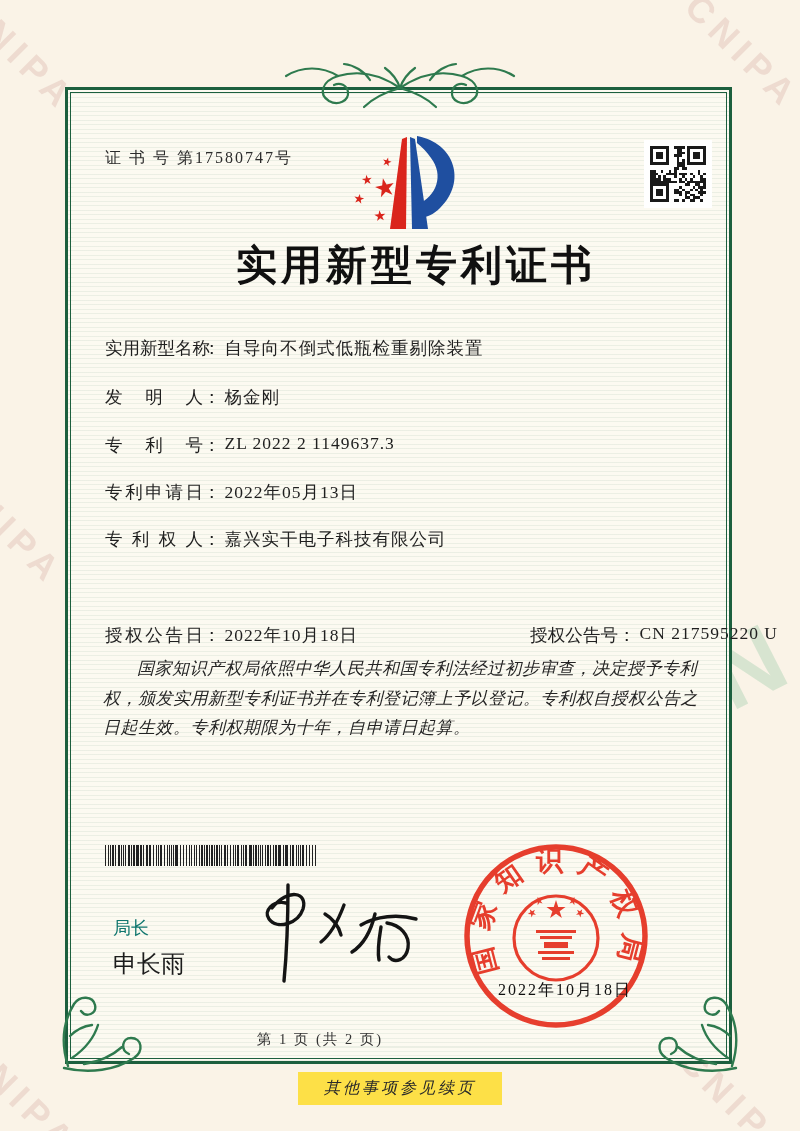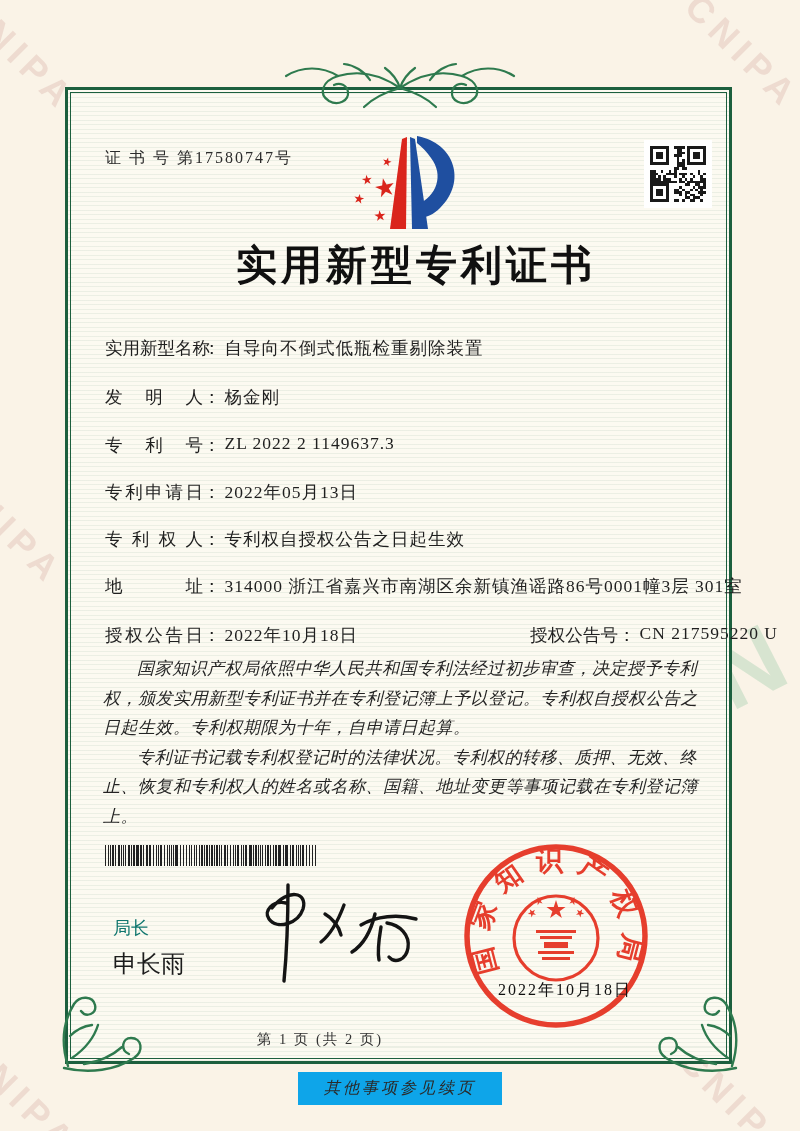--- a/index.html
+++ b/index.html
@@ -84,21 +84,21 @@
     font-size:16px;letter-spacing:2px;color:#111;z-index:6;
   }
   .page-number{
     position:absolute;left:0;top:1030px;width:640px;text-align:center;
     font-size:14.5px;letter-spacing:2px;color:#333;
   }
   .continuation{
     position:absolute;left:0;top:1072px;width:800px;text-align:center;z-index:6;
   }
   .continuation span{
-    display:inline-block;background:#0ea5e9;padding:6px 26px;
+    display:inline-block;background:#fde047;padding:6px 26px;
     font-size:16px;font-style:italic;letter-spacing:3px;color:#2a2a2a;
   }
 </style>
 </head>
 <body>
 
 <div class="wm-cnipa" style="left:-18px;top:-12px;">CNIPA</div>
 <div class="wm-cnipa" style="left:238px;top:128px;color:rgba(232,203,193,.45);">CNIPA</div>
 <div class="wm-cnipa" style="left:706px;top:-14px;">CNIPA</div>
 <div class="wm-cnipa" style="left:-30px;top:462px;">CNIPA</div>
@@ -323,39 +323,35 @@
 
   <div class="field-row" style="top:433px;text-decoration:underline;">
     <span class="field-label">专利号</span><span class="field-colon">：</span><span class="field-value">ZL 2022 2 1149637.3</span>
   </div>
 
   <div class="field-row" style="top:480px;">
     <span class="field-label">专利申请日</span><span class="field-colon">：</span><span class="field-value">2022年05月13日</span>
   </div>
 
   <div class="field-row" style="top:527px;">
-    <span class="field-label">专利权人</span><span class="field-colon">：</span><span class="field-value">专利权自授权公告之日起生效</span>
-  </div>
-
-  <div class="field-row" style="top:574px;">
-    <span class="field-label">地址</span><span class="field-colon">：</span><span class="field-value wrap">314000 浙江省嘉兴市南湖区余新镇渔谣路86号0001幢3层 301室</span>
-  </div>
+    <span class="field-label">专利权人</span><span class="field-colon">：</span><span class="field-value">嘉兴实干电子科技有限公司</span>
+  </div>
+
 
   <div class="field-row" style="top:623px;">
     <span>
       <span class="field-label">授权公告日</span><span class="field-colon">：</span><span class="field-value">2022年10月18日</span>
     </span>
     <span class="grant-col2">
       <span class="field-label">授权公告号</span><span class="field-colon">：</span><span class="field-value">CN 217595220 U</span>
     </span>
   </div>
 
   <div class="paragraphs">
     <p>国家知识产权局依照中华人民共和国专利法经过初步审查，决定授予专利权，颁发实用新型专利证书并在专利登记簿上予以登记。专利权自授权公告之日起生效。专利权期限为十年，自申请日起算。</p>
-    <p>专利证书记载专利权登记时的法律状况。专利权的转移、质押、无效、终止、恢复和专利权人的姓名或名称、国籍、地址变更等事项记载在专利登记簿上。</p>
   </div>
 
   <svg class="barcode" id="barcode" viewBox="0 0 216 21" preserveAspectRatio="none">
       <rect x="0" y="0" width="1" height="21" fill="#222"></rect>
       <rect x="3" y="0" width="1" height="21" fill="#222"></rect>
       <rect x="5" y="0" width="1" height="21" fill="#222"></rect>
       <rect x="7" y="0" width="2" height="21" fill="#222"></rect>
       <rect x="10" y="0" width="1" height="21" fill="#222"></rect>
       <rect x="13" y="0" width="2" height="21" fill="#222"></rect>
       <rect x="16" y="0" width="1" height="21" fill="#222"></rect>

